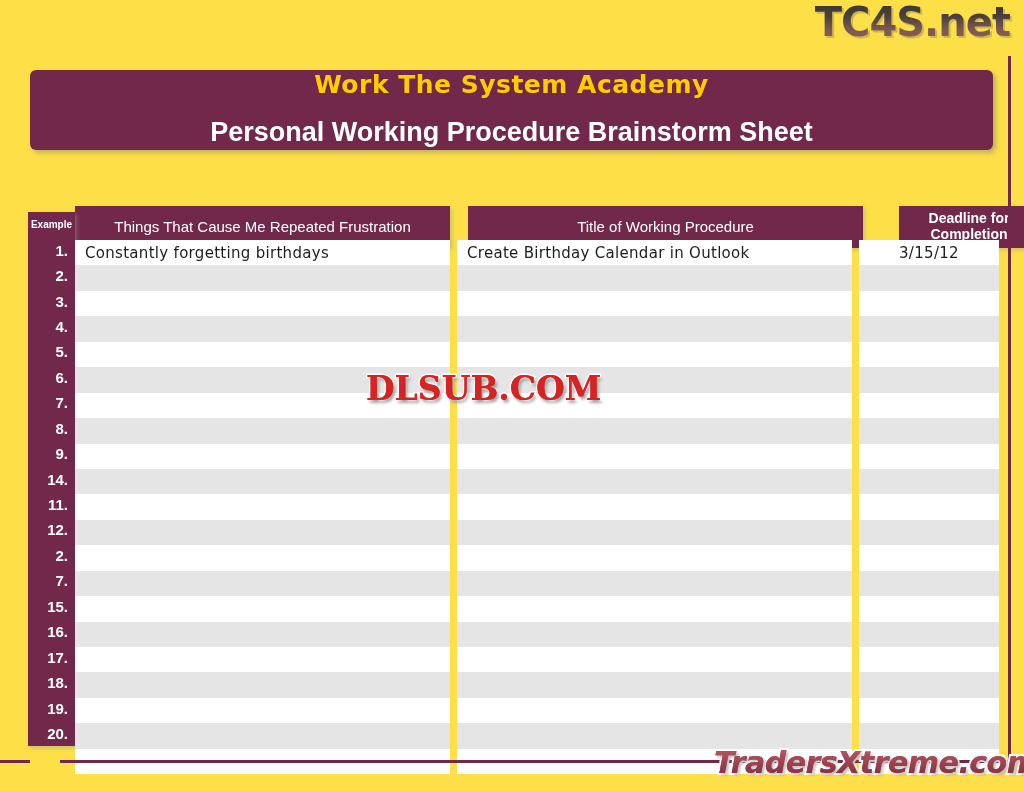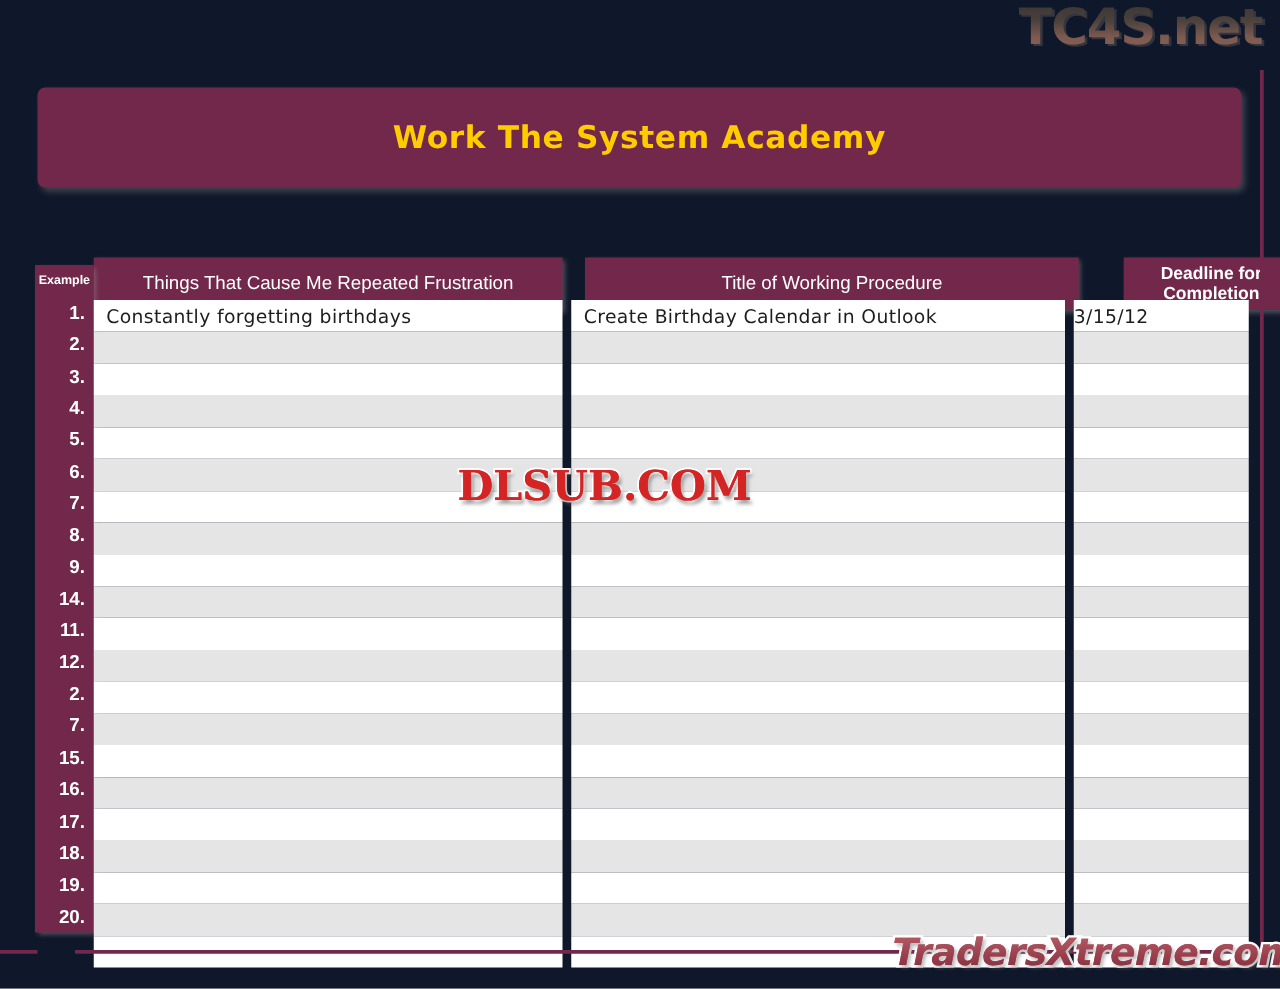--- a/index.html
+++ b/index.html
@@ -8,21 +8,21 @@
     padding: 0;
     background: #ffffff;
   }
   body {
     font-family: "Liberation Sans", sans-serif;
   }
   #page {
     position: relative;
     width: 1024px;
     height: 791px;
-    background: #0f172a;
+    background: #fde047;
     overflow: hidden;
   }
 
   
   .frame-right {
     position: absolute;
     left: 1008px;
     top: 56px;
     width: 3px;
     height: 706px;
@@ -194,21 +194,21 @@
     display: flex;
     align-items: center;
     font-family: "DejaVu Sans", sans-serif;
     font-size: 14px;
     color: #1a1a1a;
     padding-left: 10px;
     overflow: hidden;
     white-space: nowrap;
   }
   .cell.alt { background: #e5e5e5; }
-  .cell.center { justify-content: flex-start; padding-left: 0; }
+  .cell.center { justify-content: center; padding-left: 0; }
   .cell.example-row {
     background: #ffffff;
     font-size: 15px;
     margin-top: 28px;
   }
 
   
   .hand {
     font-family: "DejaVu Sans", sans-serif;
     font-size: 15px;
@@ -279,20 +279,21 @@
 </head>
 <body>
 
 <div id="page">
 
   <div class="logo-tc4s-shadow">TC4S.net</div>
   <div class="logo-tc4s">TC4S.net</div>
 
   <div class="banner">
     <div class="banner-line1">Work The System Academy</div>
+    <div class="banner-line2">Personal Working Procedure Brainstorm Sheet</div>
   </div>
 
   <div class="table-wrap">
 
     <div class="headers">
       <div class="hdr c1">Things That Cause Me Repeated Frustration</div>
       <div class="hdr c2">Title of Working Procedure</div>
       <div class="hdr c3">
         <span>
           <span>Deadline for</span><br>

